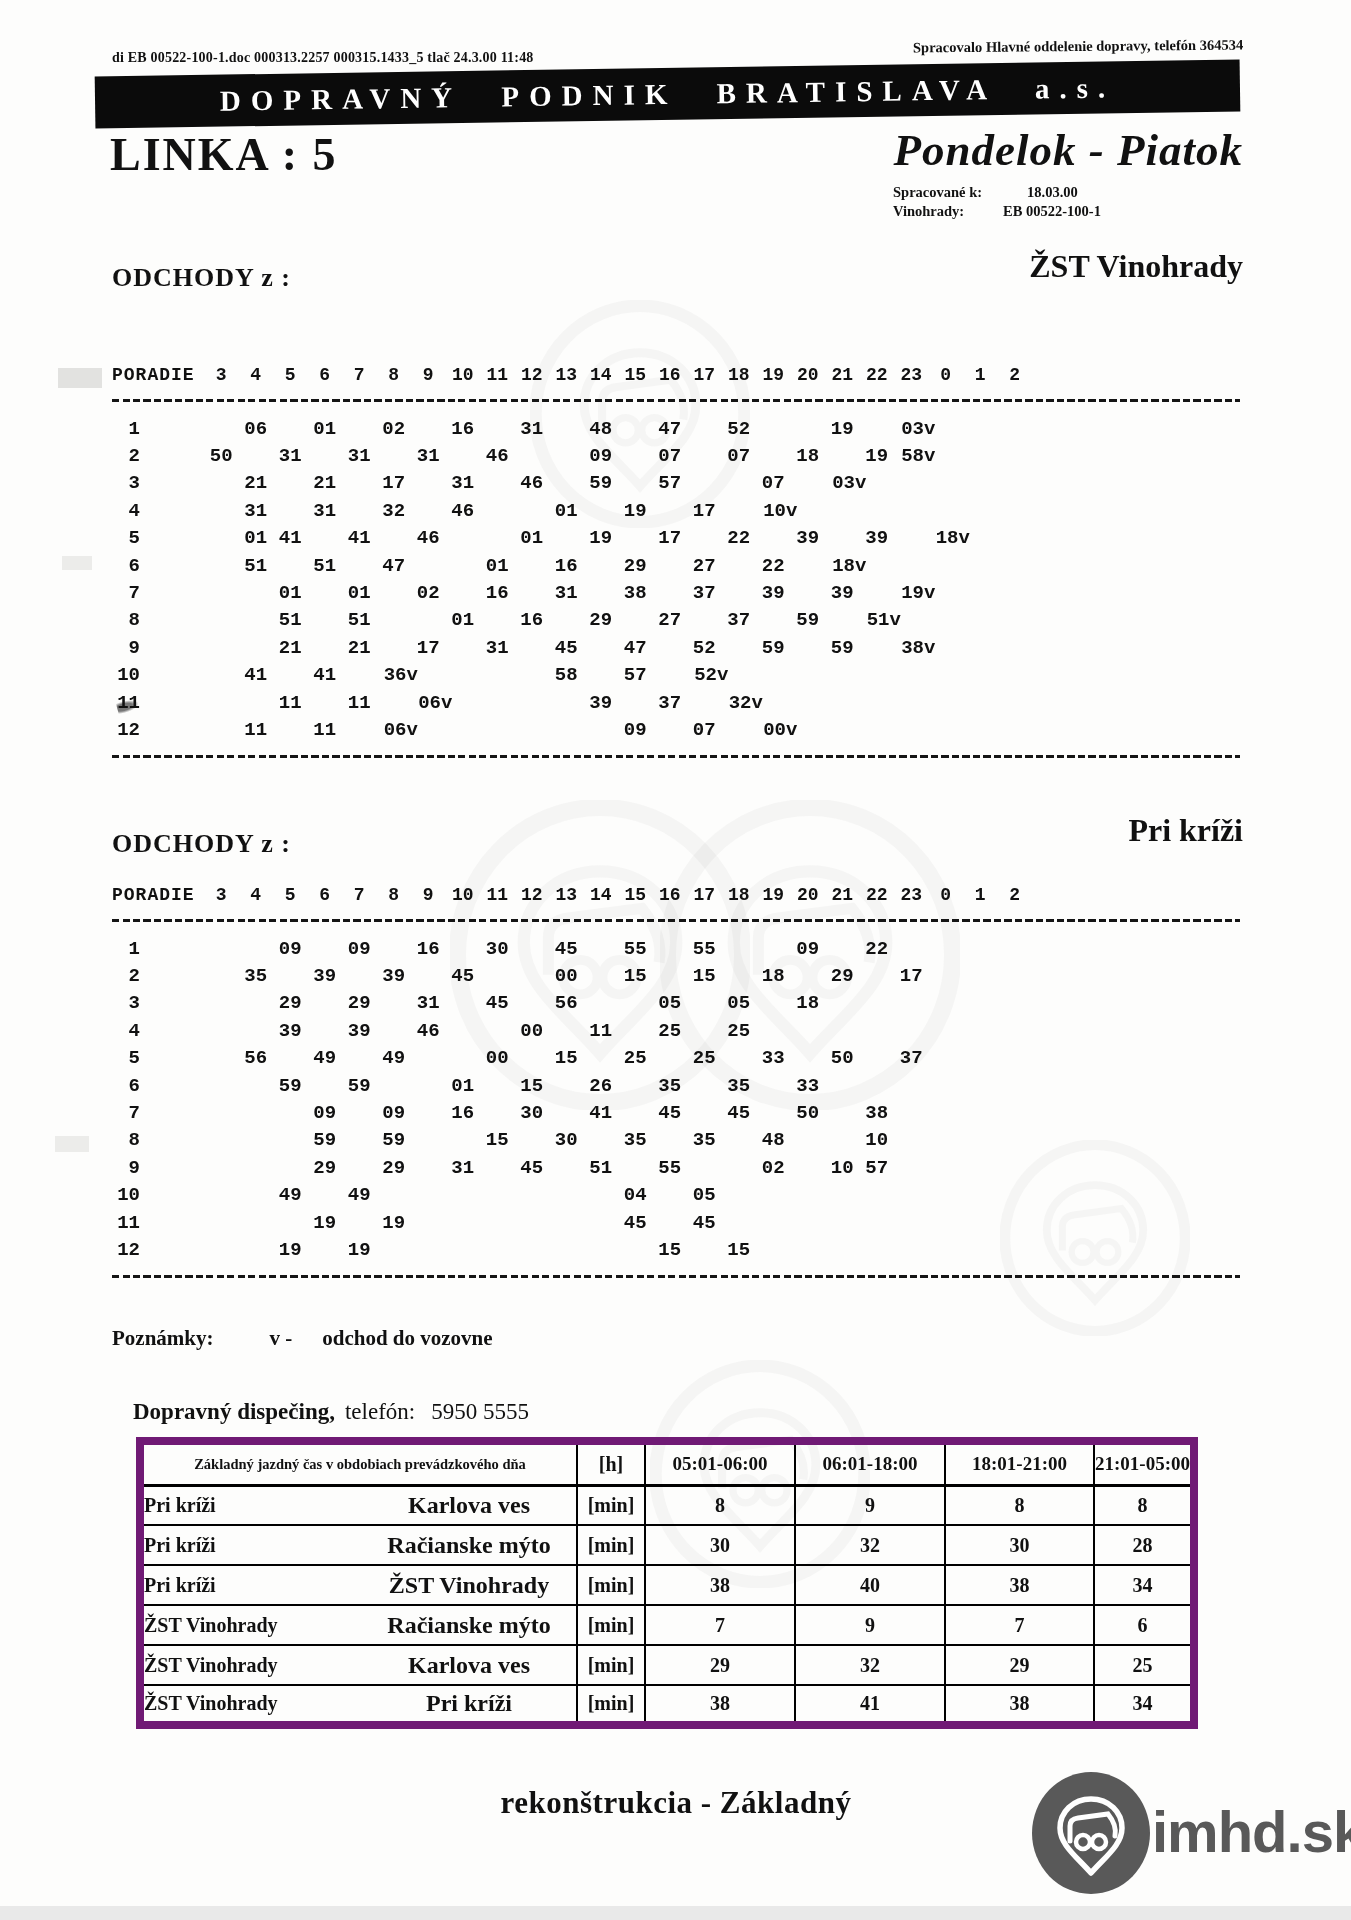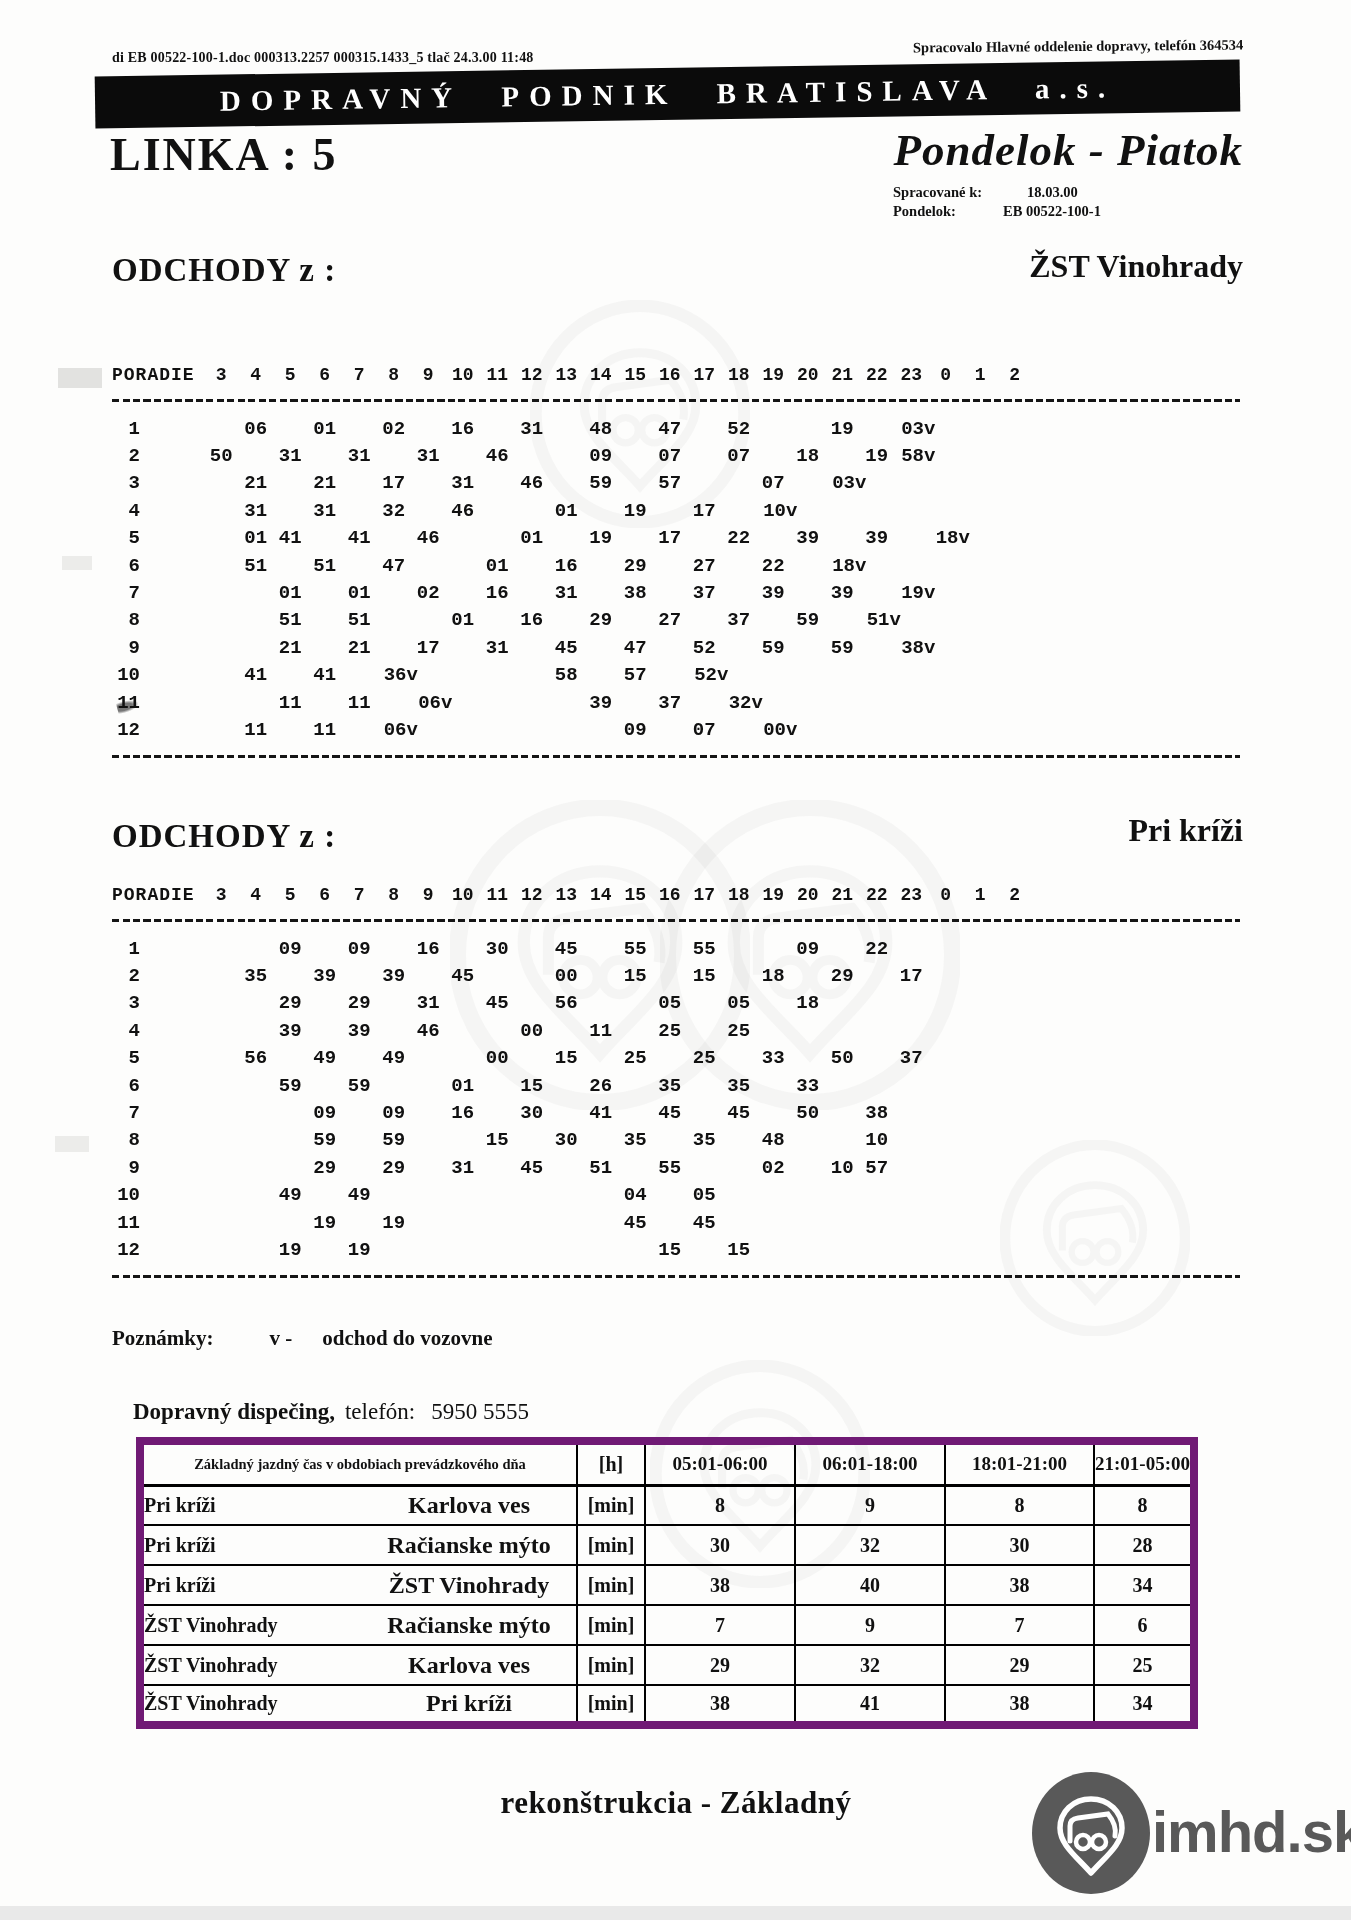--- a/index.html
+++ b/index.html
@@ -21,21 +21,21 @@
 
   
   .line-title{left:110px;top:128px;font-size:46px;font-weight:700;letter-spacing:2px;}
   .days-title{right:108px;top:124px;font-size:45px;font-weight:700;font-style:italic;letter-spacing:1px;}
 
   .spracovane{left:893px;top:183px;font-size:14.5px;font-weight:700;line-height:19px;}
   .spracovane .lbl{display:inline-block;width:108px;}
   .spracovane .val1{margin-left:26px;}
   .spracovane .val2{margin-left:2px;}
 
-  .section-head{font-size:33px;font-weight:700;letter-spacing:1px;}
+  .section-head{font-size:26px;font-weight:700;letter-spacing:1px;margin-top:11px;}
   .station-head{font-size:32px;font-weight:700;}
 
   
   .tt{left:112px;width:1128px;font-family:"Liberation Mono","DejaVu Sans Mono",monospace;font-weight:700;}
   .tt-row{display:grid;grid-template-columns:92px repeat(24,34.5px);height:27.4px;align-items:center;}
   .tt-head{font-size:18px;height:26px;margin-bottom:11px;}
   .tt-hour{text-align:center;}
   .tt-poradie-h{text-align:left;letter-spacing:1px;}
   .tt-body{padding-top:13px;padding-bottom:11px;}
   .tt-poradie{text-align:right;padding-right:64px;font-size:19px;}
@@ -122,21 +122,21 @@
 </div>
 
 <div class="abs line-title">LINKA : 5</div>
 <div class="abs days-title">Pondelok - Piatok</div>
 
 <div class="abs spracovane">
   <div>
     <span class="lbl">Spracované k:</span><span class="val1">18.03.00</span>
   </div>
   <div>
-    <span class="lbl">Pondelok:</span><span class="val2">EB 00522-100-1</span>
+    <span class="lbl">Vinohrady:</span><span class="val2">EB 00522-100-1</span>
   </div>
 </div>
 
 <div class="abs section-head" style="left:112px;top:252px">ODCHODY z :</div>
 <div class="abs station-head" style="right:108px;top:248px">ŽST Vinohrady</div>
 
 <div class="abs tt" style="top:362px" id="tt1">
     <div class="tt-row tt-head">
       <div class="tt-poradie-h">PORADIE</div>
       <div class="tt-hour">3</div>

